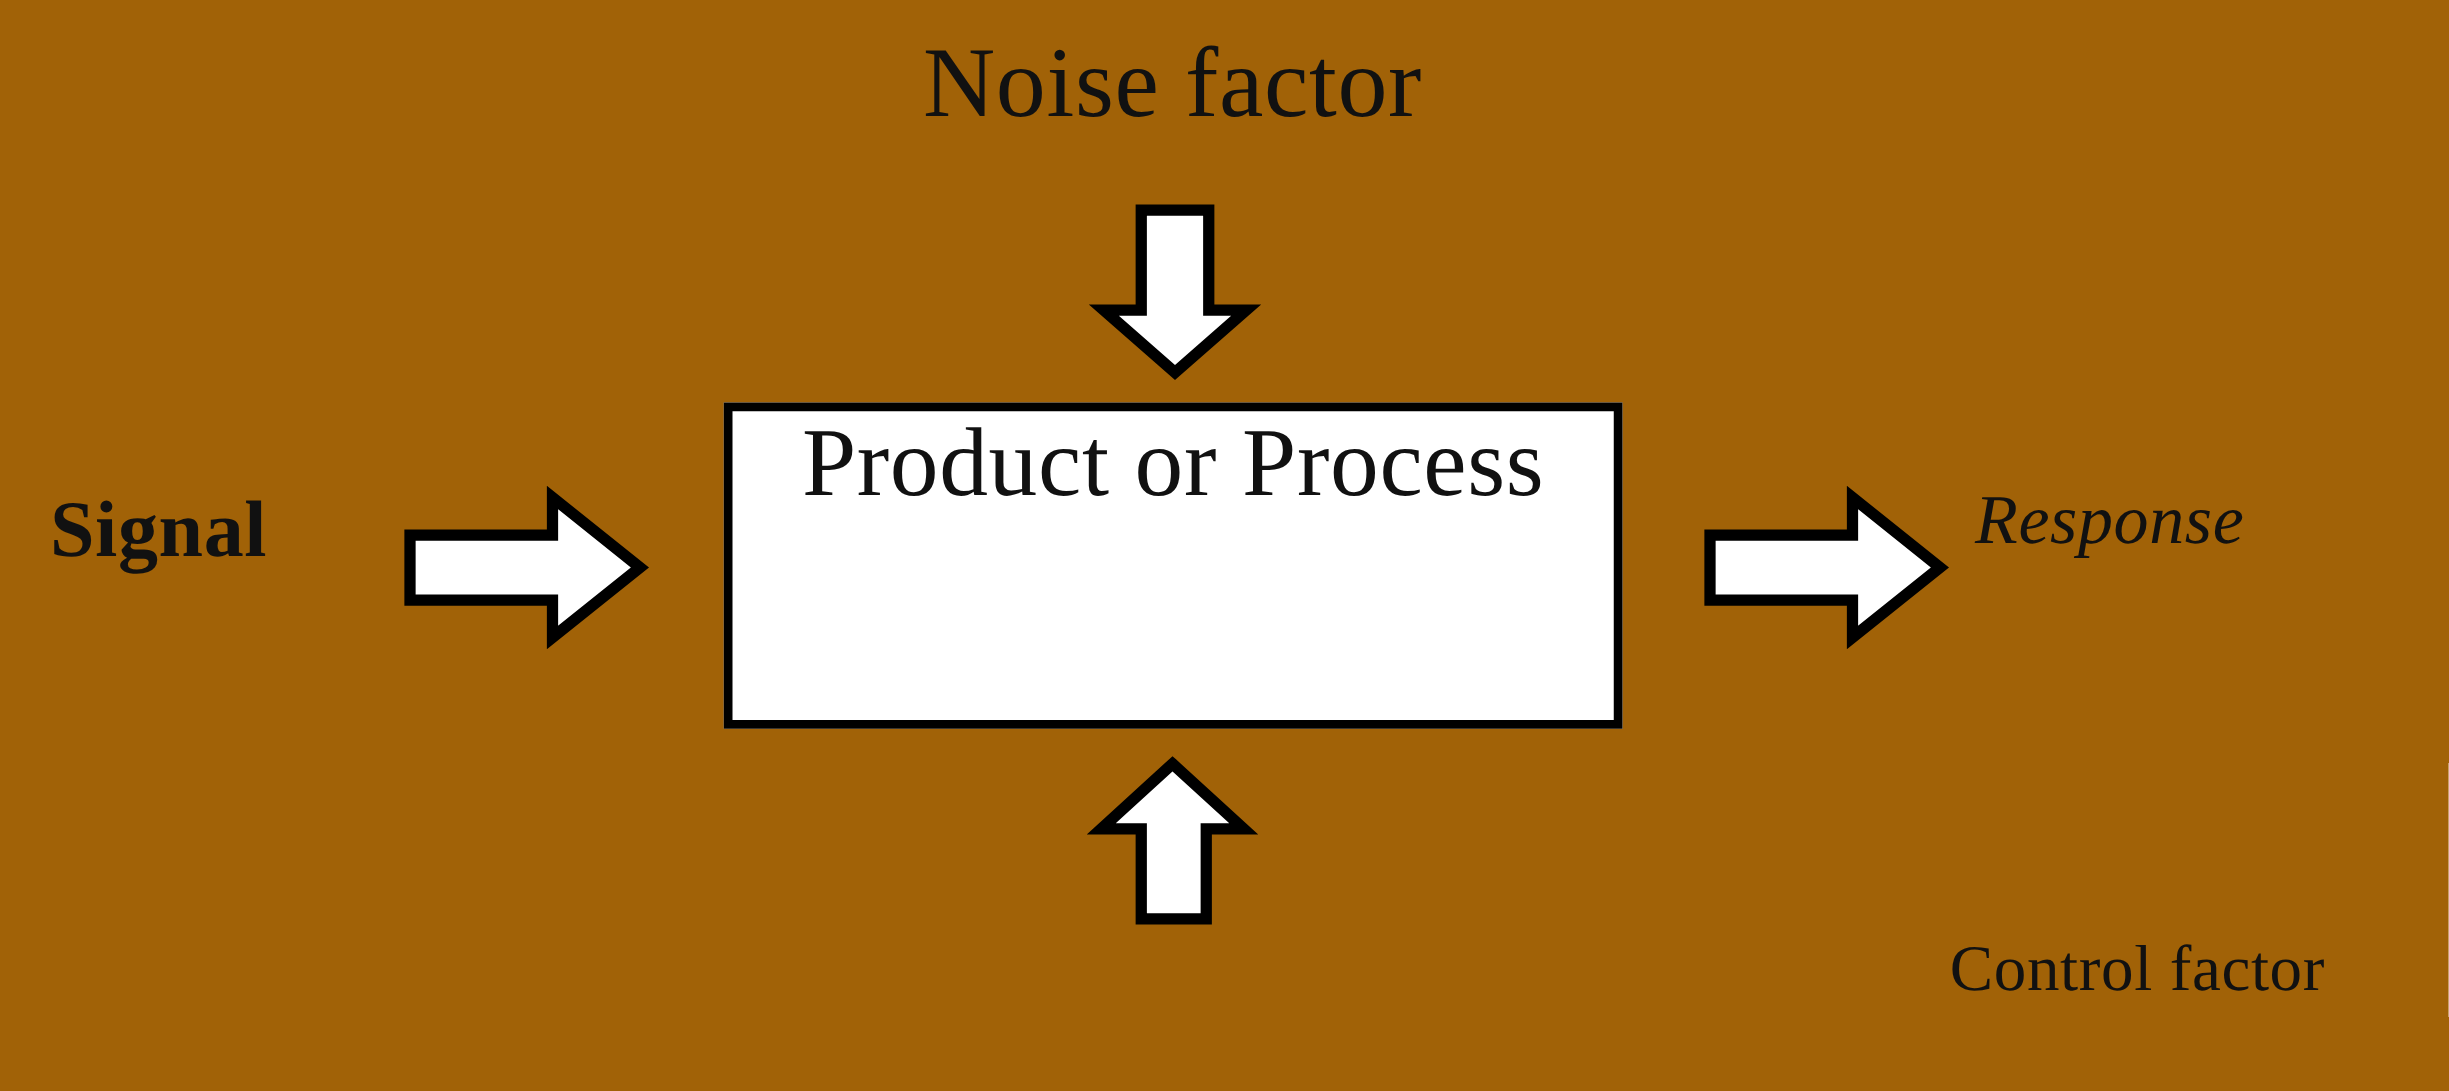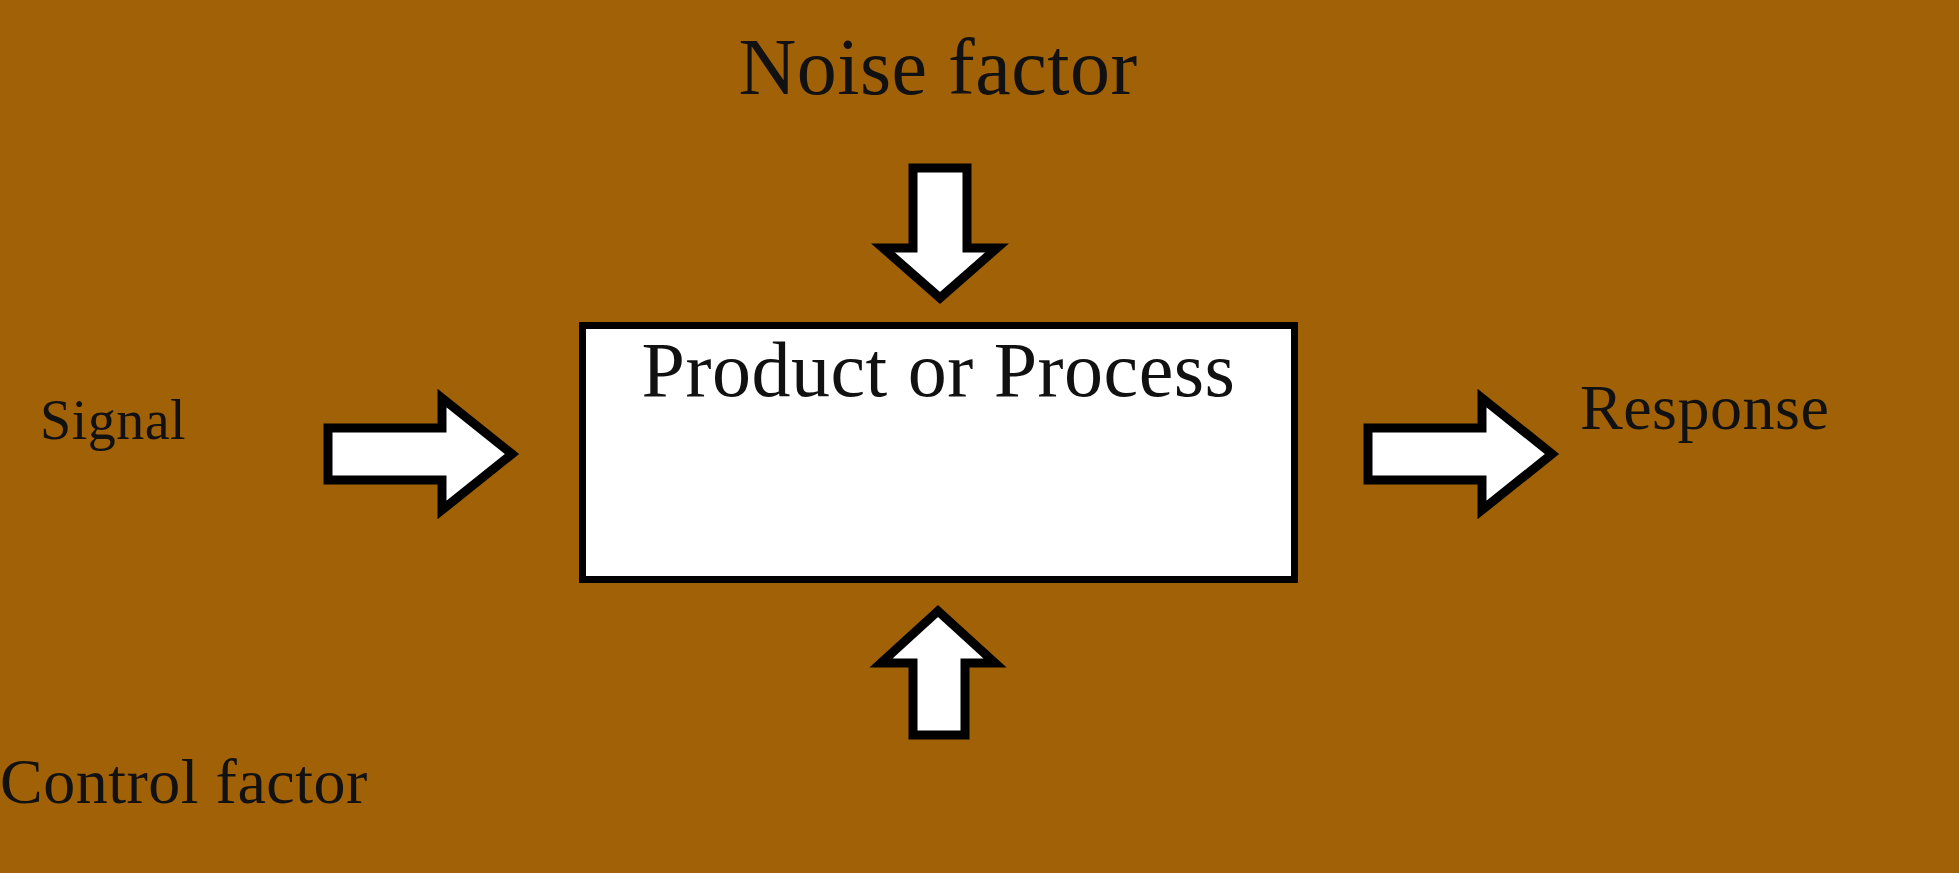--- a/index.html
+++ b/index.html
@@ -31,32 +31,34 @@
     left: 0;
     top: 27px;
     width: 1876px;
     text-align: center;
     font-size: 80px;
   }
   #control-factor-label {
     left: 0;
     top: 750px;
     width: 1860px;
-    text-align: left;
-    font-size: 64px;
+    text-align: right;
+    font-size: 52px;
   }
   #signal-label {
     left: 40px;
     top: 392px;
-    font-size: 56px;
+    font-size: 64px;
+    font-weight: bold;
   }
   #response-label {
     left: 1580px;
-    top: 376px;
-    font-size: 64px;
+    top: 388px;
+    font-size: 56px;
+    font-style: italic;
   }
   #process-box {
     position: absolute;
     left: 579px;
     top: 322px;
     width: 719px;
     height: 261px;
     border: 7px solid #000000;
     box-sizing: border-box;
     background: #ffffff;

